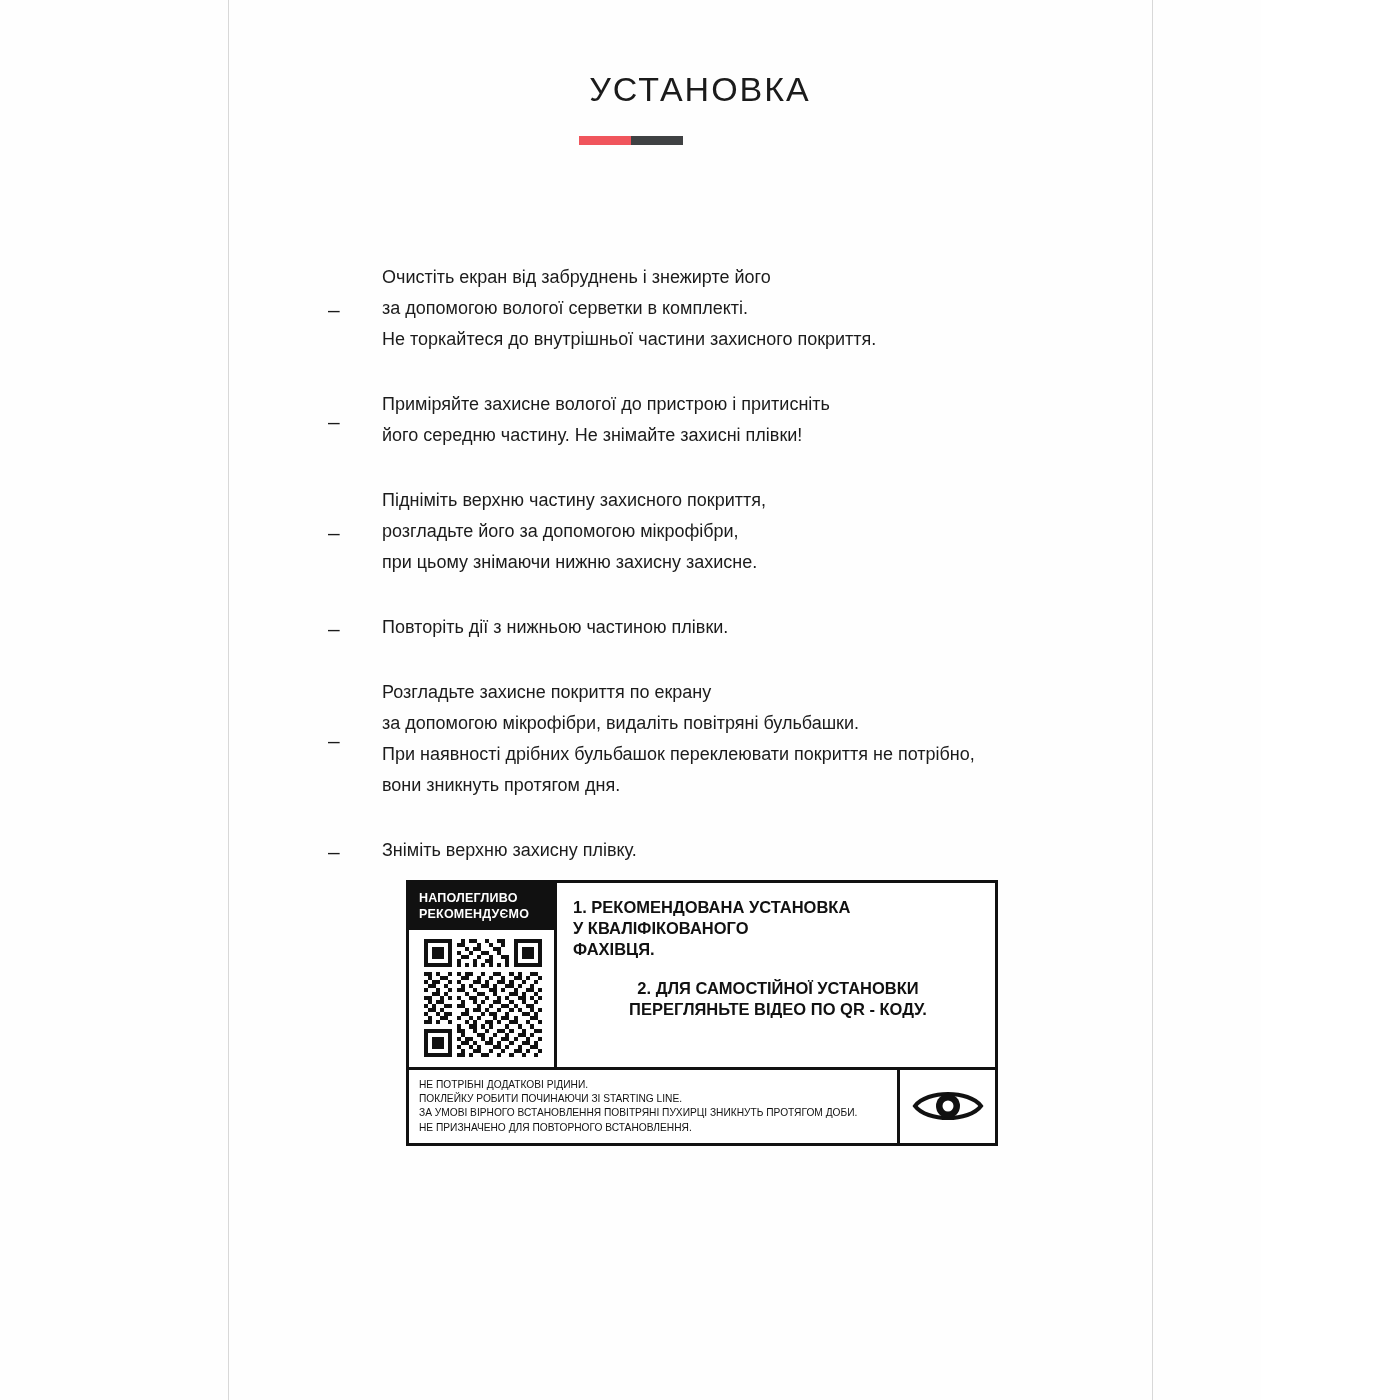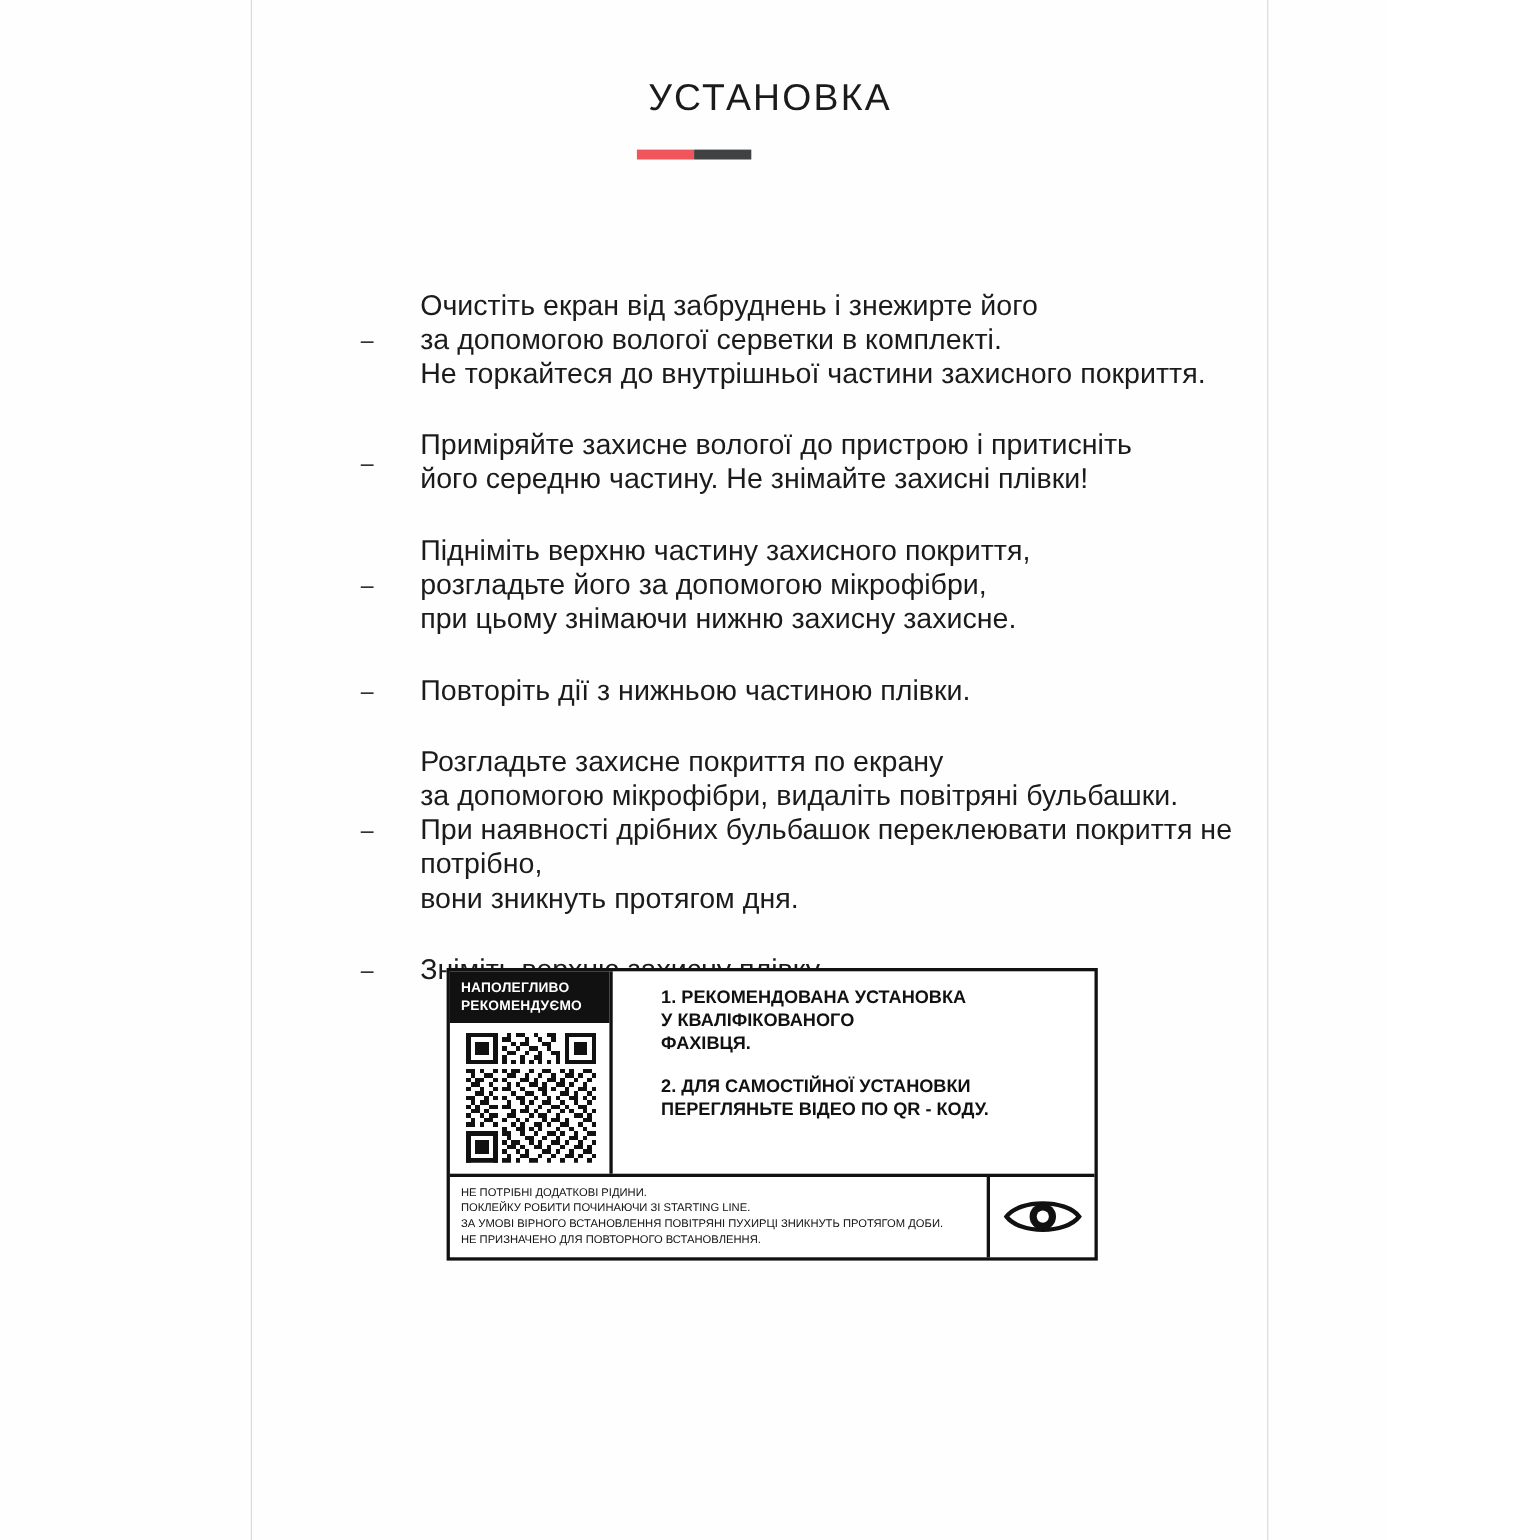--- a/index.html
+++ b/index.html
@@ -71,21 +71,21 @@
   }
   .step .dash {
     width: 54px;
     flex: 0 0 54px;
     font-size: 21px;
     color: #1b1b1b;
     line-height: 1;
     padding-top: 2px;
   }
   .step .lines {
-    font-size: 26px;
+    font-size: 18px;
     line-height: 31px;
     color: #1b1b1b;
     white-space: pre-line;
   }
 
   
   .sticker {
     position: absolute;
     left: 406px;
     top: 880px;
@@ -115,30 +115,29 @@
     padding: 9px 8px 10px 10px;
   }
   .qr {
     width: 128px;
     height: 118px;
     display: block;
   }
   .sticker-right {
     flex: 1;
     padding: 14px 12px 12px 16px;
-    margin-left: 28px;
   }
   .rec-line {
     font-size: 16.5px;
     font-weight: bold;
     line-height: 21px;
     color: #111;
     white-space: pre-line;
   }
-  .rec-line.second { margin-top: 18px; }
+  .rec-line.second { margin-top: 18px; text-align: center; }
 
   .sticker-bottom {
     display: flex;
     align-items: stretch;
     border-radius: 20px;
   }
   .fineprint {
     flex: 1;
     padding: 8px 6px 8px 10px;
     font-size: 10.2px;

